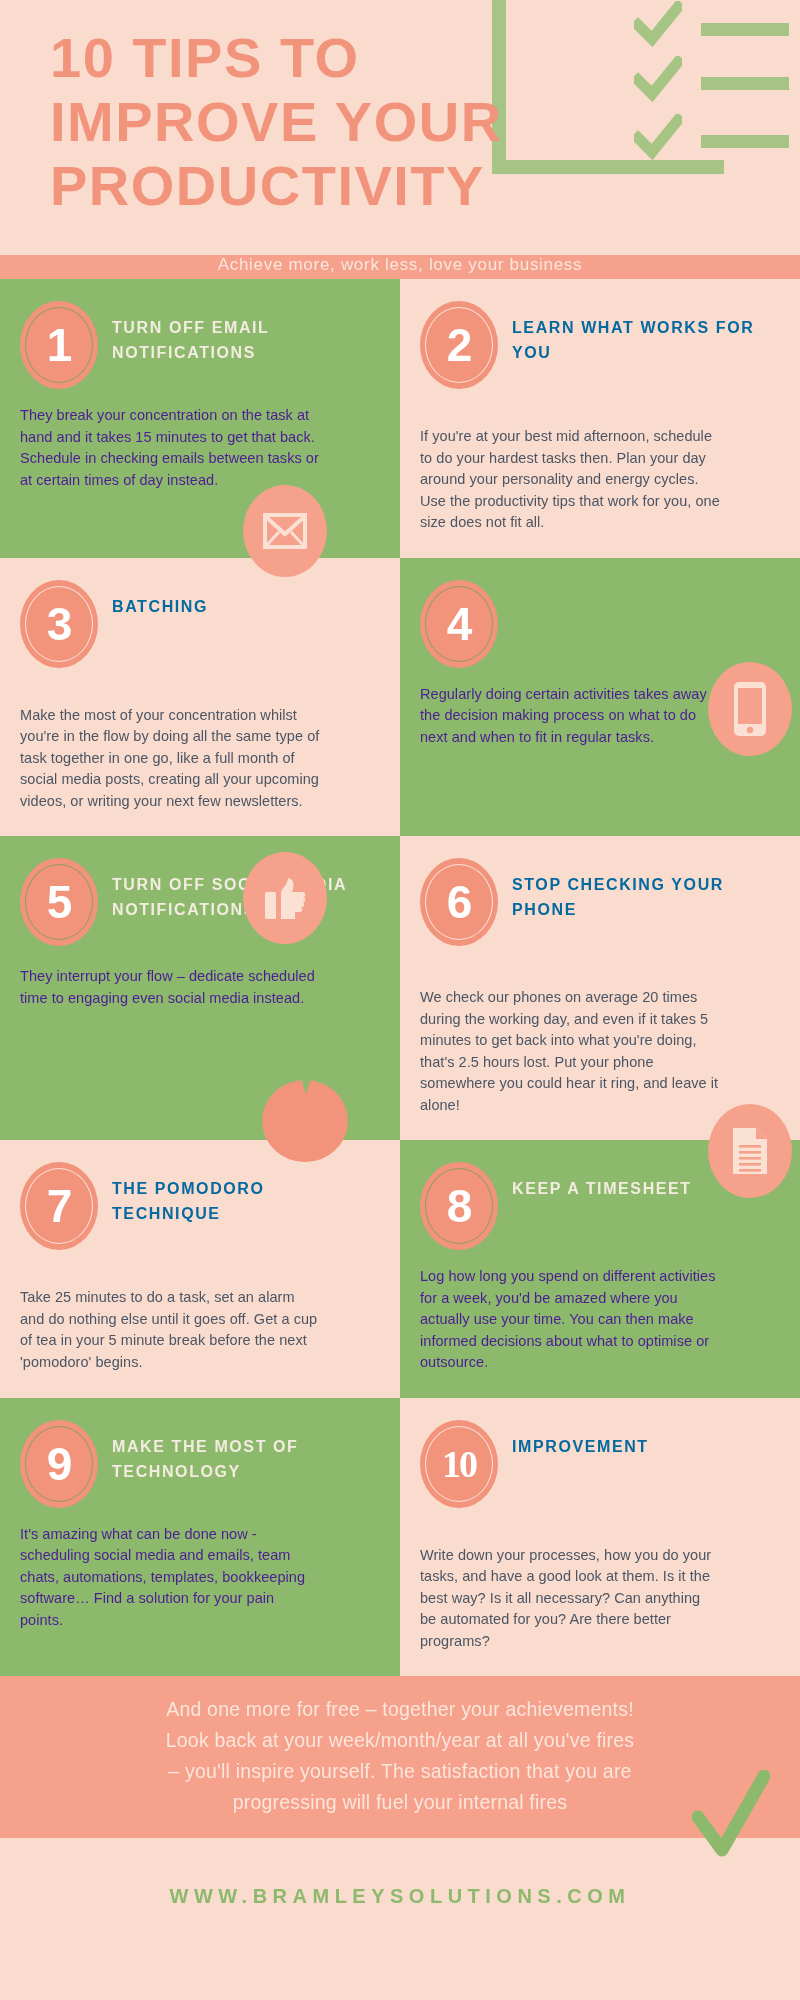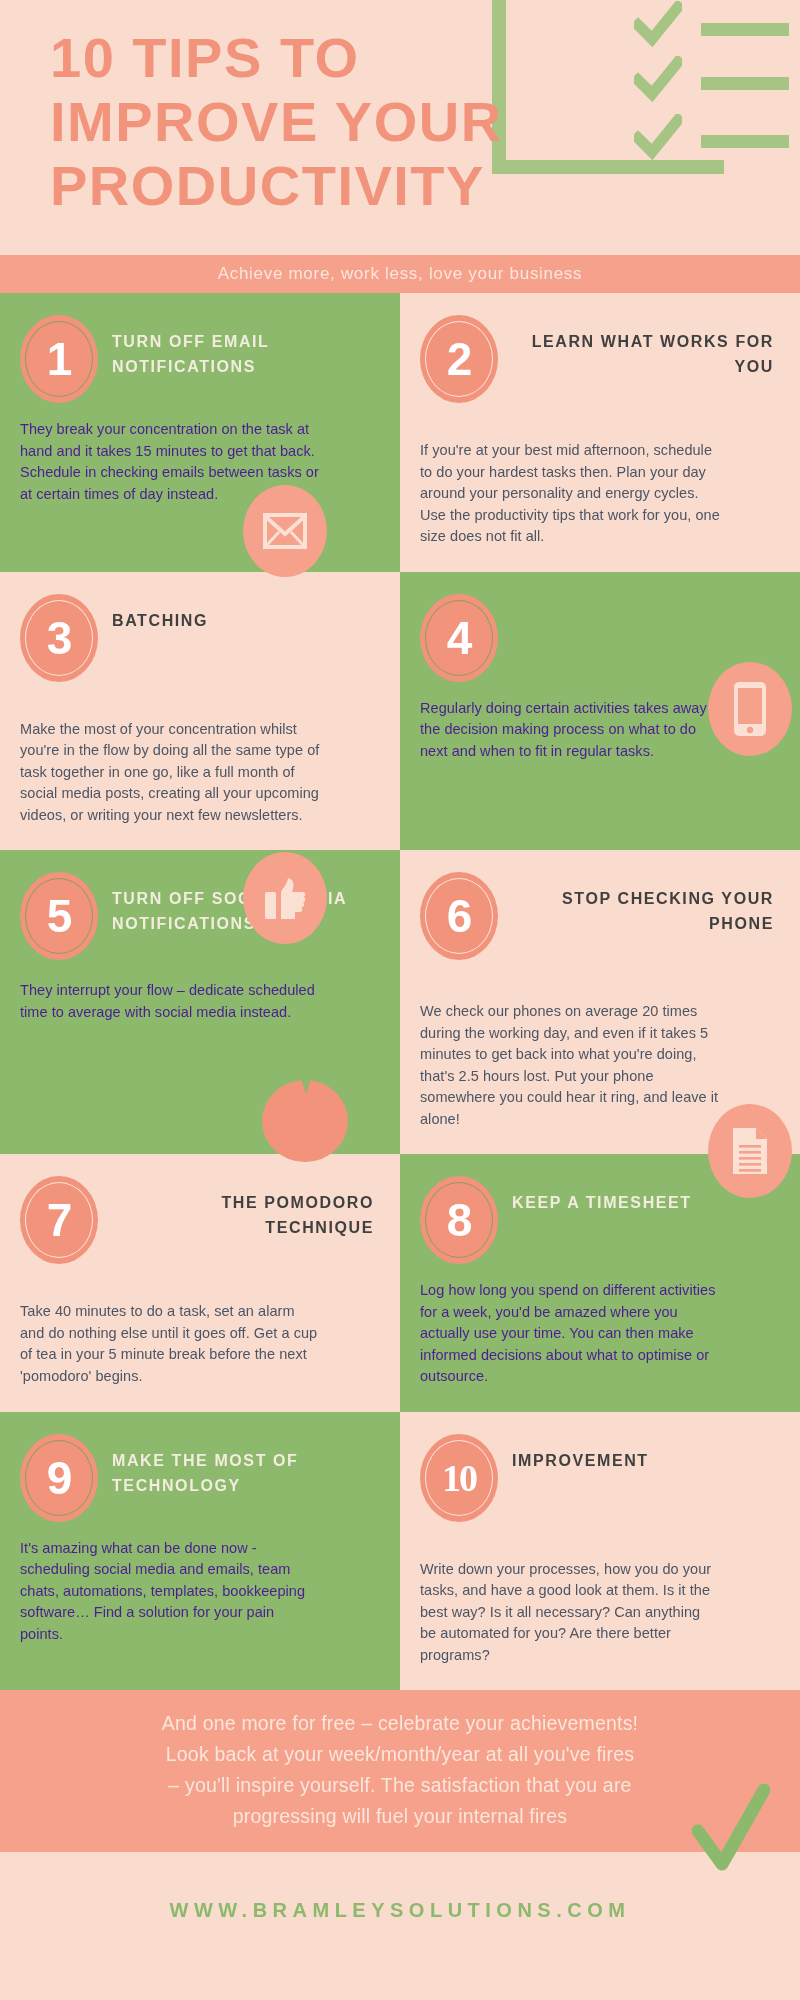--- a/index.html
+++ b/index.html
@@ -89,24 +89,24 @@
     line-height: 64px;
     color: #f2937c;
     text-transform: uppercase;
     white-space: nowrap;
   }
 
   
   .subtitle-bar {
     position: relative;
     width: 800px;
-    height: 38px;
+    height: 24px;
     background: #f5a18c;
     display: flex;
-    align-items: center;
+    align-items: flex-start;
     justify-content: center;
   }
   .subtitle-text {
     color: #fbe6dc;
     font-size: 17px;
     letter-spacing: 0.7px;
     font-weight: normal;
   }
 
   
@@ -176,21 +176,21 @@
   .cell-title {
     padding-top: 14px;
     font-family: "Liberation Sans", sans-serif;
     font-weight: bold;
     font-size: 16px;
     line-height: 25px;
     letter-spacing: 1.6px;
     text-transform: uppercase;
   }
   .cell.green .cell-title { color: #f4ece0; }
-  .cell.peach .cell-title { color: #404040; text-align: right; }
+  .cell.peach .cell-title { color: #0369a1; }
 
   .cell-body {
     margin-top: 16px;
     font-size: 14.5px;
     line-height: 21.5px;
     letter-spacing: 0.05px;
     max-width: 300px;
   }
   .cell.green .cell-body { color: #4c1d95; }
   .cell.peach .cell-body { color: #4b5565; margin-top: 37px; }
@@ -364,21 +364,21 @@
     <div class="row">
       <div class="cell green" style="min-height:216px">
         <div class="cell-head" style="min-height:92px">
           <div class="badge">
             <div class="oval-outer"></div>
               <div class="oval-ring"></div>
             <span class="num">5</span>
           </div>
           <div class="cell-title">TURN OFF SOCIAL MEDIA NOTIFICATIONS</div>
         </div>
-        <div class="cell-body">They interrupt your flow – dedicate scheduled time to average with social media instead.</div>
+        <div class="cell-body">They interrupt your flow – dedicate scheduled time to engaging even social media instead.</div>
       </div>
       <div class="cell peach" style="min-height:216px">
         <div class="cell-head" style="min-height:92px">
           <div class="badge">
             <div class="oval-outer"></div>
               <div class="oval-ring"></div>
             <span class="num">6</span>
           </div>
           <div class="cell-title">STOP CHECKING YOUR PHONE</div>
         </div>
@@ -389,21 +389,21 @@
     <div class="row">
       <div class="cell peach" style="min-height:205px">
         <div class="cell-head">
           <div class="badge">
             <div class="oval-outer"></div>
               <div class="oval-ring"></div>
             <span class="num">7</span>
           </div>
           <div class="cell-title">THE POMODORO TECHNIQUE</div>
         </div>
-        <div class="cell-body">Take 40 minutes to do a task, set an alarm and do nothing else until it goes off. Get a cup of tea in your 5 minute break before the next 'pomodoro' begins.</div>
+        <div class="cell-body">Take 25 minutes to do a task, set an alarm and do nothing else until it goes off. Get a cup of tea in your 5 minute break before the next 'pomodoro' begins.</div>
       </div>
       <div class="cell green" style="min-height:205px">
         <div class="cell-head">
           <div class="badge">
             <div class="oval-outer"></div>
               <div class="oval-ring"></div>
             <span class="num">8</span>
           </div>
           <div class="cell-title">KEEP A TIMESHEET</div>
         </div>
@@ -477,21 +477,21 @@
       <path d="M25 1 L25 12 L36 12 Z" fill="#f5a18c"></path>
       <rect x="8" y="18" width="22" height="2.6" fill="#f5a18c"></rect>
       <rect x="8" y="24" width="22" height="2.6" fill="#f5a18c"></rect>
       <rect x="8" y="30" width="22" height="2.6" fill="#f5a18c"></rect>
       <rect x="8" y="36" width="22" height="2.6" fill="#f5a18c"></rect>
       <rect x="8" y="42" width="22" height="2.6" fill="#f5a18c"></rect>
     </svg>
   </div>
 
   <div class="footer-banner">
-    <div class="footer-line">And one more for free – celebrate your achievements!</div>
+    <div class="footer-line">And one more for free – together your achievements!</div>
     <div class="footer-line">Look back at your week/month/year at all you've fires</div>
     <div class="footer-line">– you'll inspire yourself. The satisfaction that you are</div>
     <div class="footer-line">progressing will fuel your internal fires</div>
 
     <div class="big-check">
       <svg width="78" height="90" viewBox="0 0 78 90">
         <path d="M6 47 L30 80 L72 6" stroke="#8cb96c" stroke-width="13" fill="none" stroke-linecap="round" stroke-linejoin="round"></path>
       </svg>
     </div>
   </div>

